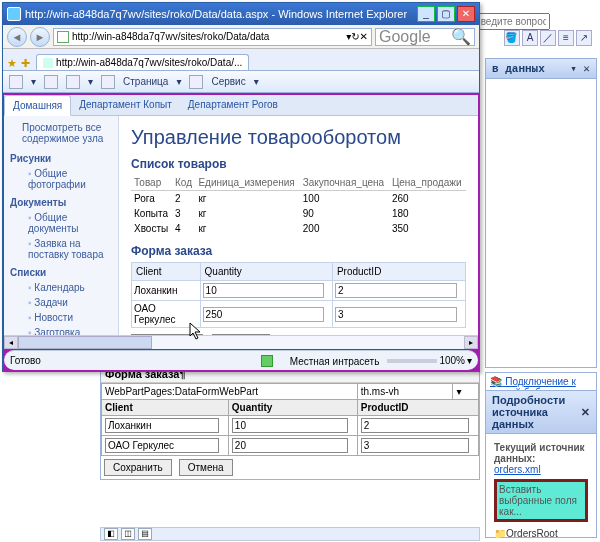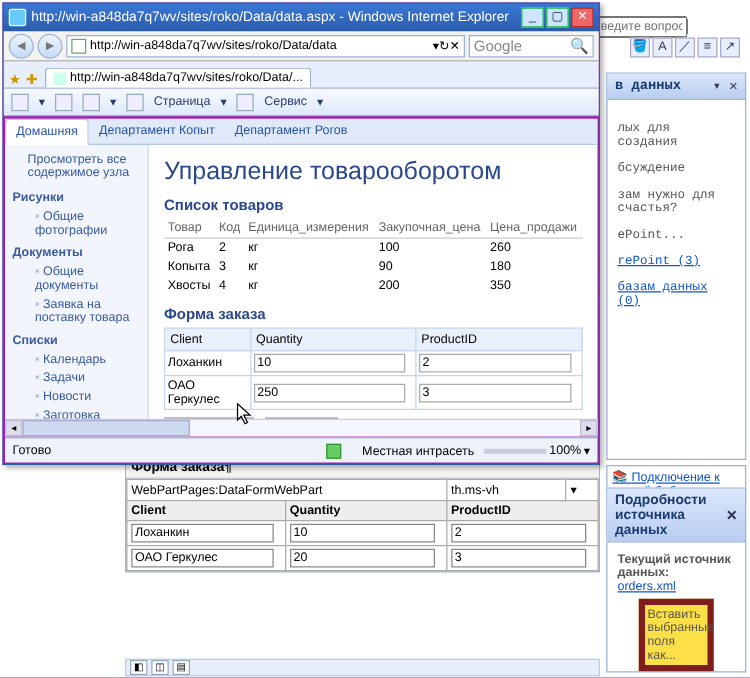--- a/index.html
+++ b/index.html
@@ -37,21 +37,21 @@
   .titlebar { height:22px; background:linear-gradient(#3a78d6,#2b5cab); color:#fff; display:flex; align-items:center; padding:0 4px; font-size:11px;}
   .titlebar .icon { width:14px; height:14px; margin-right:4px; background:#6cf; border:1px solid #fff; border-radius:2px;}
   .titlebar .t { flex:1; overflow:hidden; white-space:nowrap;}
   .titlebar .winbtns { display:flex; gap:2px;}
   .titlebar .winbtns div{ width:18px; height:16px; border:1px solid #1b4; background:#cfe4ff; color:#124; font-size:10px; text-align:center; line-height:14px;}
   .titlebar .winbtns .close{ background:#e66; border-color:#a22; color:#fff;}
   .addrbar { height:24px; background:#f2f2ee; display:flex; align-items:center; padding:2px 4px; gap:3px; border-bottom:1px solid #bbb;}
   .navbtn { width:20px; height:20px; border:1px solid #9ab2d8; border-radius:10px; background:linear-gradient(#eef5ff,#c6dbf7); color:#777; text-align:center; line-height:18px; font-size:11px;}
   .addr { flex:1; background:#fff; border:1px solid #9ab2d8; height:18px; display:flex; align-items:center; padding:0 3px; font-size:10px; overflow:hidden;}
   .addr .pg{ width:12px;height:12px;background:#fff;border:1px solid #6a6;margin-right:3px;}
-  .search { width:100px; background:#fff; border:1px solid #9ab2d8; height:18px; display:flex; align-items:center; padding:0 3px; font-size:12px; color:#888;}
+  .search { width:100px; background:#fff; border:1px solid #9ab2d8; height:18px; display:flex; align-items:center; padding:0 3px; font-size:16px; color:#888;}
   .tabstrip { height:22px; background:#e8eefb; display:flex; align-items:flex-end; padding:0 4px; border-bottom:1px solid #9ab2d8;}
   .tab { background:#fff; border:1px solid #9ab2d8; border-bottom:none; padding:2px 6px; font-size:10px; border-radius:3px 3px 0 0; display:flex; align-items:center; gap:3px; max-width:230px;}
   .tab .ic{width:10px;height:10px;background:#cfe;}
   .cmdbar { height:22px; background:linear-gradient(#f7faff,#dde9fb); border-bottom:1px solid #9ab2d8; display:flex; align-items:center; gap:8px; padding:0 6px; font-size:10px; color:#2a3b6e;}
   .cmdbar .ic{ width:14px;height:14px;border:1px solid #9ab; background:#eef;}
   .content { position:absolute; left:1px; right:1px; top:92px; bottom:22px; background:#fff; overflow:hidden;}
   .sp-tabs { display:flex; background:#dfe9f7; border-bottom:1px solid #b5c6e2; font-size:10px;}
   .sp-tabs div{ padding:4px 8px; color:#2855a5;}
   .sp-tabs .active{ background:#fff; border:1px solid #b5c6e2; border-bottom:1px solid #fff; margin-bottom:-1px; border-radius:3px 3px 0 0;}
   .pagelayout { display:flex; height:calc(100% - 22px);}
@@ -68,21 +68,21 @@
   table.goods th{ text-align:left; color:#666; font-weight:normal; border-bottom:1px solid #ccc; padding:2px 3px;}
   table.goods td{ padding:2px 3px;}
   table.form{ border-collapse:collapse; width:100%; font-size:10px;}
   table.form th{ background:#e9f0fb; border:1px solid #c5d3eb; padding:3px 4px; text-align:left; font-weight:normal;}
   table.form td{ border:1px solid #c5d3eb; padding:2px;}
   table.form input{ width:95%; border:1px solid #aaa; font-size:10px; height:15px;}
   .btnrow{ margin-top:6px;}
   .btnrow button{ font-size:10px; padding:2px 10px; margin-right:6px; background:#f4f4f0; border:1px solid #888;}
   .cursor{position:absolute; left:186px; top:319px; width:14px;height:18px; pointer-events:none;}
   .cursor svg{width:14px;height:18px;}
-  .statusbar { position:absolute; left:1px; right:1px; bottom:1px; height:20px; background:#eef3fb; border-top:1px solid #bcd; display:flex; align-items:center; font-size:10px; padding:0 6px; gap:8px;}
+  .statusbar { position:absolute; left:1px; right:1px; bottom:1px; height:20px; background:#eef3fb; border-top:1px solid #bcd; display:flex; align-items:center; font-size:10px; padding:0 6px; gap:8px;border-radius:10px;}
   .statusbar .fill{flex:1;}
   .zone{ display:flex; align-items:flex-end; gap:17px;}
   .zone .zic{ width:12px;height:12px;background:#6c6;border:1px solid #393;}
   .zoom{ display:flex; align-items:center; gap:2px;}
   .zoom .bar{ width:50px;height:4px;background:#ccd;}
   .hscroll{ position:absolute; left:1px; right:1px; bottom:22px; height:14px; background:#eef; border-top:1px solid #ccd; display:flex;}
   .hscroll .ar{width:14px;background:#dde;border:1px solid #bbc;text-align:center;font-size:8px;line-height:12px;}
   .hscroll .track{flex:1;background:#f3f6fc;position:relative;}
   .hscroll .thumb{position:absolute;left:0;width:30%;top:0;bottom:0;background:#cdd9ef;border:1px solid #aac;}
 </style>
@@ -96,46 +96,38 @@
   <div class="tb-btn">／</div>
   <div class="tb-btn">≡</div>
   <div class="tb-btn">↗</div>
 </div>
 
 <div class="bg-pane pane-data">
   <div class="hdr">
       <span>в данных</span>
     <span class="x">▾ ✕</span>
     </div>
-  <div class="body">
-    <div>лых для создания</div>
-    <div>бсуждение</div>
-    <div>зам нужно для счастья?</div>
-    <div>ePoint...</div>
-    <div style="color:#15c;text-decoration:underline">rePoint (3)</div>
-    <div style="color:#15c;text-decoration:underline">базам данных (0)</div>
-  </div>
 </div>
 
 <div class="bg-pane pane-link">
   <div class="body" style="color:#15c;text-decoration:underline;padding:3px 4px;">
     <span>📚</span>
     <span>Подключение к другой библиотеке...</span>
   </div>
 </div>
 
 <div class="bg-pane pane-details">
   <div class="hdr">
       <span>Подробности источника данных</span>
     <span class="x">✕</span>
     </div>
   <div class="body">
     <b>Текущий источник данных:</b><br>
     <span style="color:#15c;text-decoration:underline">orders.xml</span>
-    <div style="margin:4px 17px;border:5px solid #7f1d1d;background:#fde047;padding:2px;">Вставить выбранные поля как...</div>
+    <div style="margin:4px 0;border:3px solid #7f1d1d;background:#5eead4;padding:2px;">Вставить выбранные поля как...</div>
     <div class="tree">
       <div><span class="ic root">📁</span><span>OrdersRoot</span></div>
       <div style="padding-left:10px"><span class="ic">⊟</span><span class="folder">📁</span><span>Orders</span>
         </div>
 
     </div>
   </div>
 </div>
 
 <div class="spd">
@@ -157,20 +149,24 @@
       <td><input type="text" value="10" style=""></td>
       <td colspan="2"><input type="text" value="2" style=""></td>
     </tr>
     <tr>
       <td><input type="text" value="ОАО Геркулес" style=""></td>
       <td><input type="text" value="20" style=""></td>
       <td colspan="2"><input type="text" value="3" style=""></td>
     </tr>
   </tbody>
     </table>
+  <div class="btns">
+    <button>Сохранить</button>
+    <button>Отмена</button>
+  </div>
 </div>
 <div class="spd-status">
   <span>◧</span>
   <span>◫</span>
   <span>▤</span>
 </div>
 
 <div class="ie">
   <div class="titlebar">
     <div class="icon"></div>

